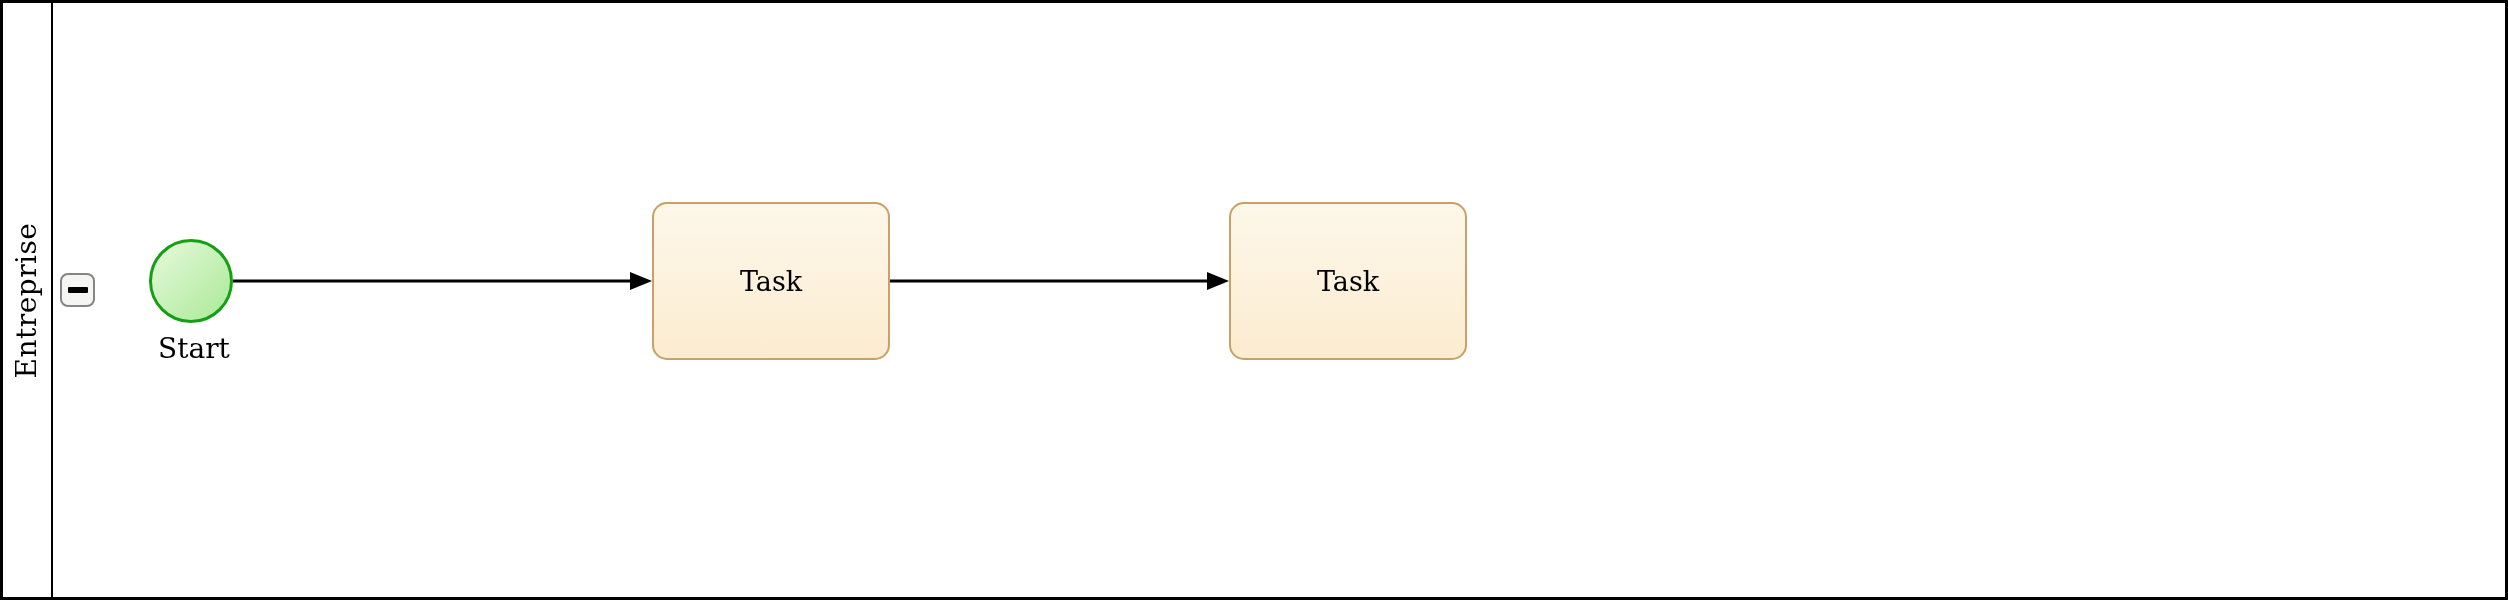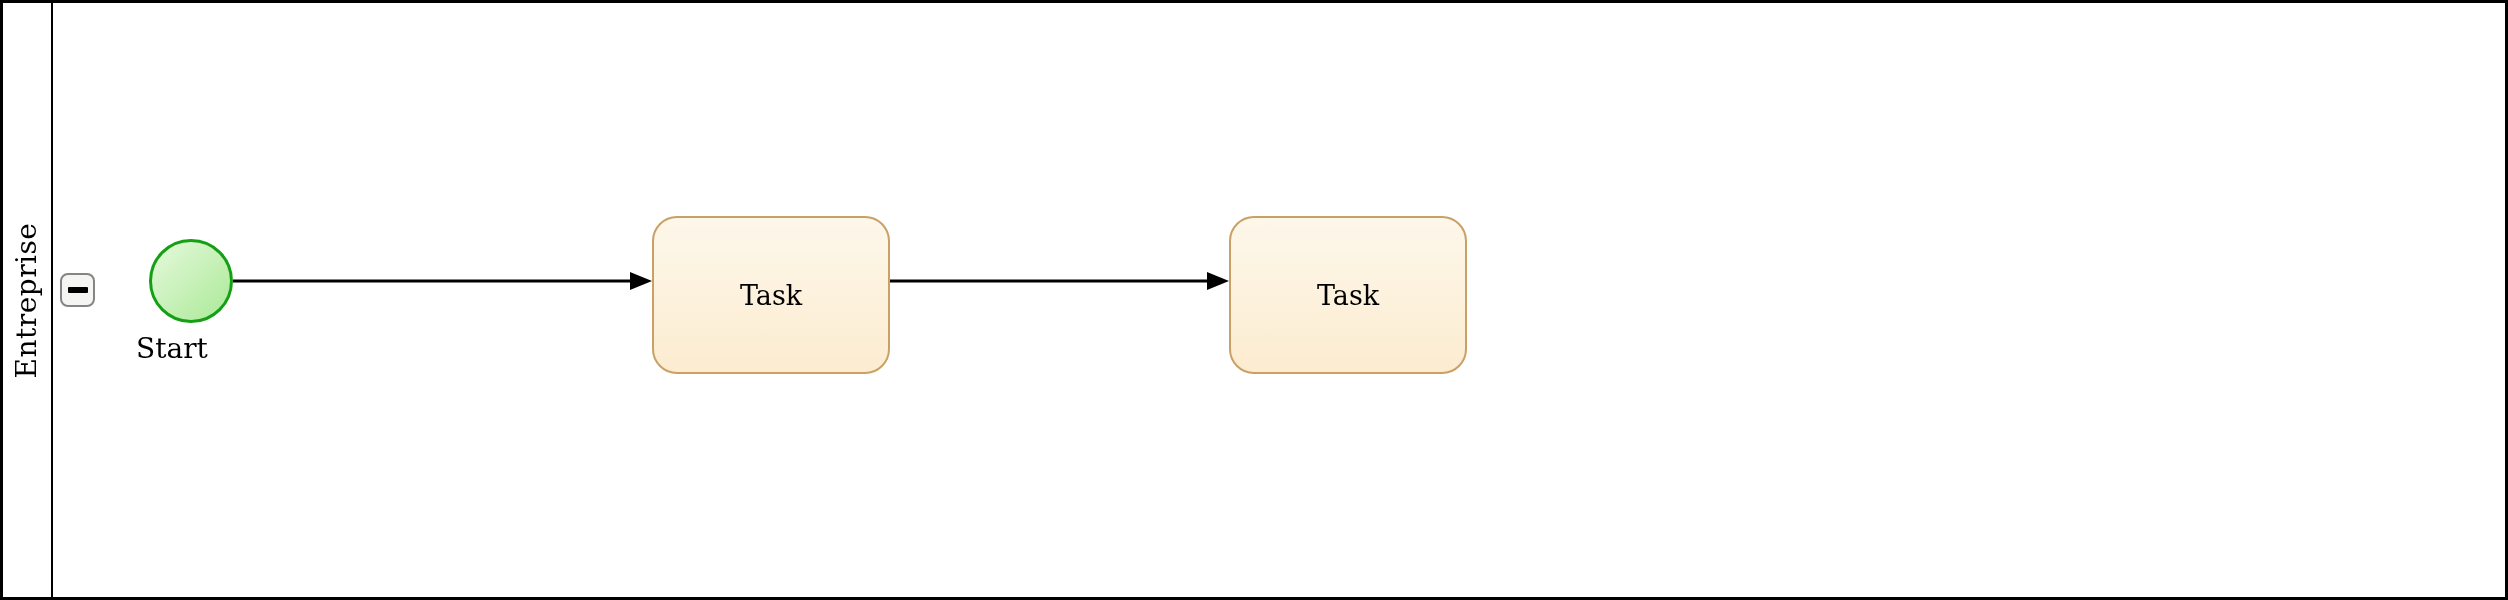--- a/index.html
+++ b/index.html
@@ -58,33 +58,34 @@
   .start-event {
     position: absolute;
     left: 146px; top: 236px;
     width: 84px; height: 84px;
     border-radius: 50%;
     border: 3px solid var(--event-border, #14a014);
     background: linear-gradient(135deg, var(--event-fill-top, #e6f9dc) 0%, var(--event-fill-bottom, #aae997) 100%);
   }
   .start-label {
     position: absolute;
-    left: 133px; top: 329px;
+    left: 127px; top: 329px;
     width: 128px;
+    text-align: center;
     font-size: 28px;
     color: #000;
   }
 
   
   .task-node {
     position: absolute;
-    top: 213px;
+    top: 199px;
     width: 238px; height: 158px;
     border: 2px solid var(--task-border, #c9a065);
-    border-radius: 25px;
+    border-radius: 15px;
     background: linear-gradient(180deg, var(--task-fill-top, #fdf7ea) 0%, var(--task-fill-bottom, #fcecd0) 100%);
     display: flex;
     align-items: center;
     justify-content: center;
     font-size: 27px;
     color: #000;
   }
   .task-1 { left: 649px; }
   .task-2 { left: 1226px; }
 

